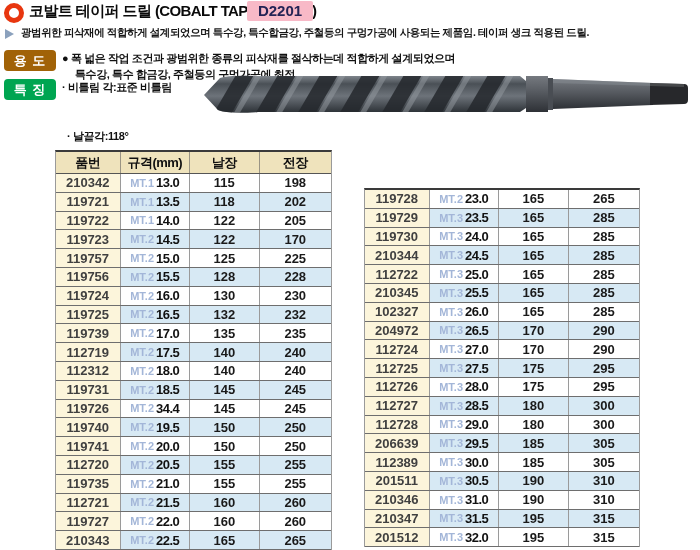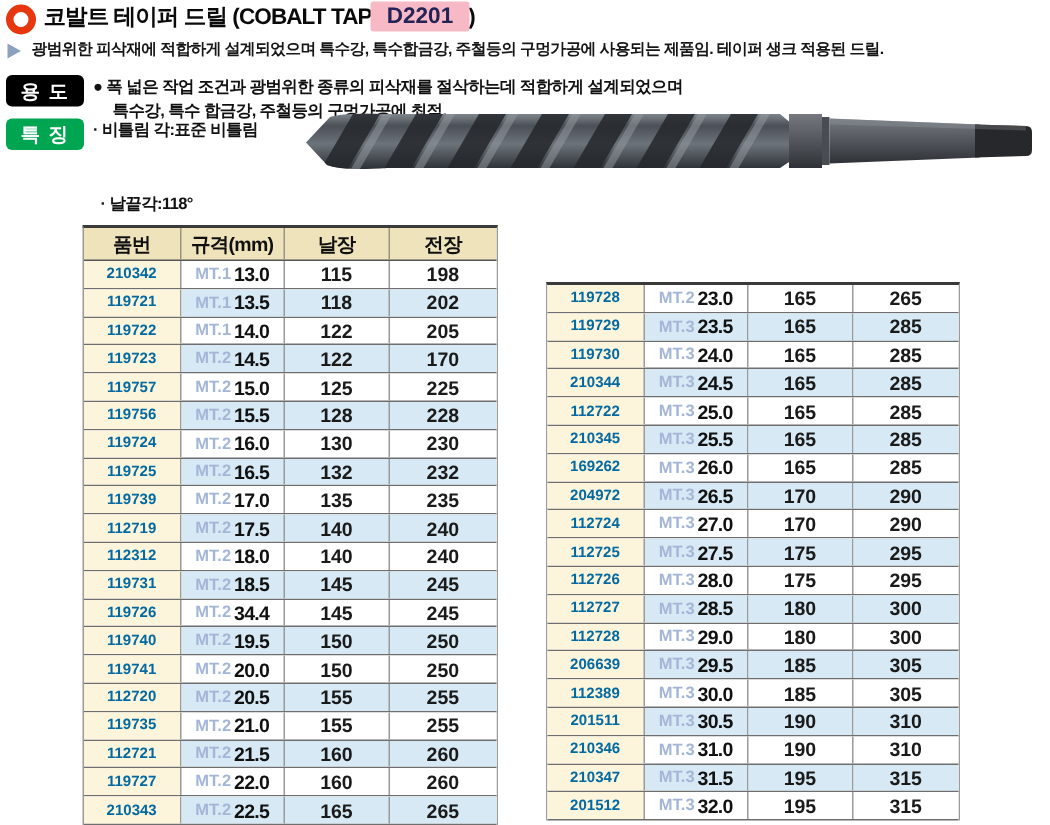--- a/index.html
+++ b/index.html
@@ -15,21 +15,21 @@
             color:#232355;font-weight:bold;font-size:15px;text-align:center;line-height:20px;
             border-radius:2px;}
   .desc-arrow{position:absolute;left:5px;top:29px;width:0;height:0;
               border-left:9px solid #8ba1bd;border-top:5px solid transparent;border-bottom:5px solid transparent;}
   .desc-text{position:absolute;left:21px;top:26px;font-size:10.5px;color:#161616;
              letter-spacing:-0.4px;white-space:nowrap;font-weight:bold;}
 
   
   .badge{position:absolute;width:52px;height:21px;border-radius:4px;color:#ffffff;
          font-weight:bold;font-size:13px;text-align:center;line-height:21px;letter-spacing:1px;}
-  .badge-usage{left:4px;top:50px;background:#000000;}
+  .badge-usage{left:4px;top:50px;background:#a16207;}
   .badge-feat{left:4px;top:79px;background:#00a551;}
   .usage-lines{position:absolute;left:62px;top:50px;font-size:11px;color:#111;
                line-height:16px;letter-spacing:-0.4px;font-weight:bold;white-space:nowrap;}
   .usage-lines .line:nth-child(2){padding-left:13px;}
   .feat-lines{position:absolute;left:62px;top:79px;font-size:11px;color:#111;
               line-height:16.5px;letter-spacing:-0.4px;font-weight:bold;white-space:nowrap;}
   .feat-lines .line:nth-child(n+2){padding-left:5px;margin-top:32px;}
 
   
   .drill{position:absolute;left:198px;top:66px;width:497px;height:58px;}
@@ -42,21 +42,21 @@
   .thead{display:flex;height:22px;background:#efe3bc;border-bottom:1px solid #555;box-sizing:border-box;}
   .th{box-sizing:border-box;font-size:13px;font-weight:bold;color:#101010;text-align:center;
       line-height:21px;border-right:1px solid #9a9484;letter-spacing:-0.5px;}
   .th:last-child{border-right:none;}
   .trow{display:flex;height:18.8px;border-bottom:1px solid #6e6e6e;box-sizing:border-box;background:#fff;}
   .cell{box-sizing:border-box;border-right:1px solid #9a9a9a;display:flex;align-items:center;
         justify-content:center;overflow:hidden;}
   .cell:last-child{border-right:none;}
   .c1{width:65px;} .c2{width:70px;} .c3{width:70px;} .c4{width:72px;}
   .tbl-right .c4{width:71px;}
-  .cell.pn{background:#fcf5db;color:#0369a1;font-weight:bold;font-size:10px;letter-spacing:0;}
+  .cell.pn{background:#fcf5db;color:#404040;font-weight:bold;font-size:13px;letter-spacing:0;}
   .trow.alt .cell:not(.pn){background:#d7e9f4;}
   .cell.spec .mt{color:#a3b6d8;font-size:11px;margin-right:2px;font-weight:bold;text-align:right;}
   .cell.spec .sz{color:#111;font-weight:bold;font-size:13px;letter-spacing:-0.5px;}
   .cell.num{color:#1a1a1a;font-weight:bold;font-size:13px;}
 </style>
 </head>
 <body>
 
 <div class="page">
 
@@ -367,21 +367,21 @@
         <div class="trow alt">
           <div class="cell pn c1">210345</div>
           <div class="cell spec c2">
             <span class="mt">MT.3</span>
             <span class="sz">25.5</span>
           </div>
           <div class="cell num c3">165</div>
           <div class="cell num c4">285</div>
         </div>
         <div class="trow">
-          <div class="cell pn c1">169262</div>
+          <div class="cell pn c1">102327</div>
           <div class="cell spec c2">
             <span class="mt">MT.3</span>
             <span class="sz">26.0</span>
           </div>
           <div class="cell num c3">165</div>
           <div class="cell num c4">285</div>
         </div>
         <div class="trow alt">
           <div class="cell pn c1">204972</div>
           <div class="cell spec c2">

